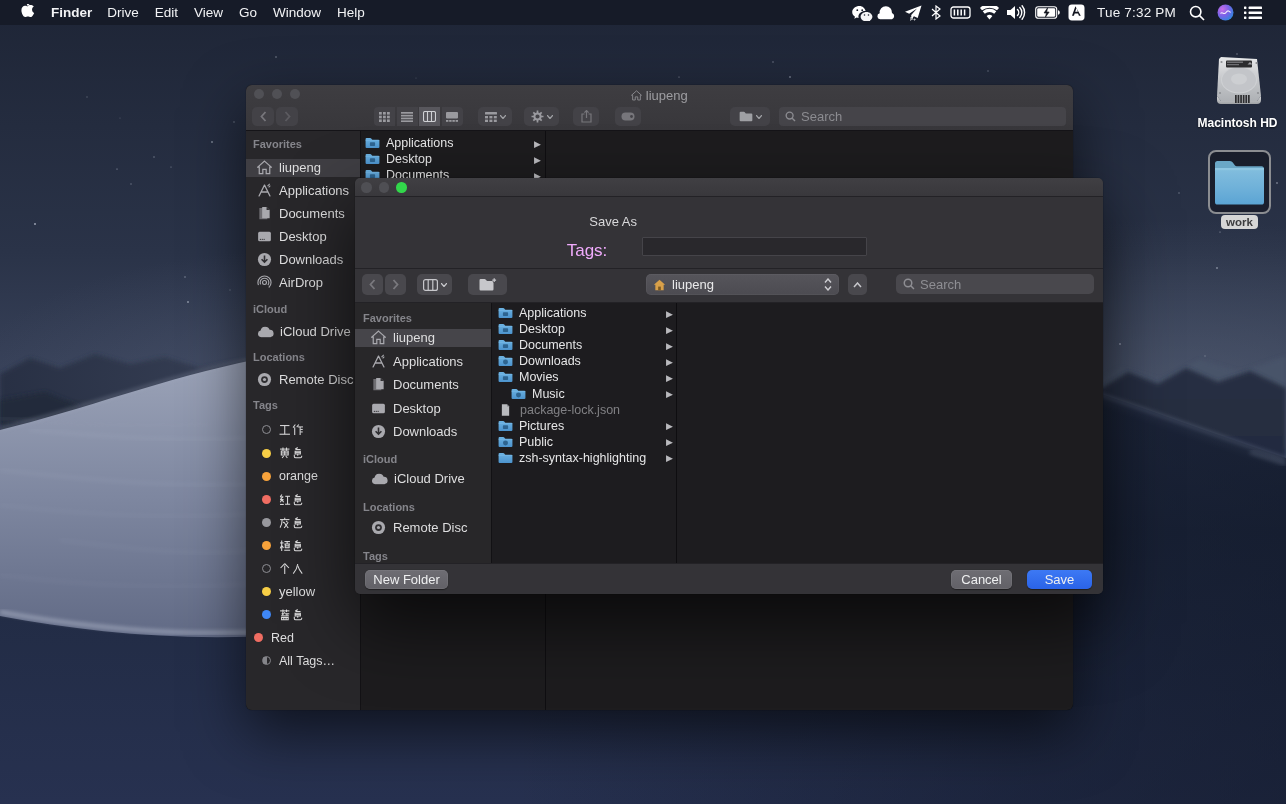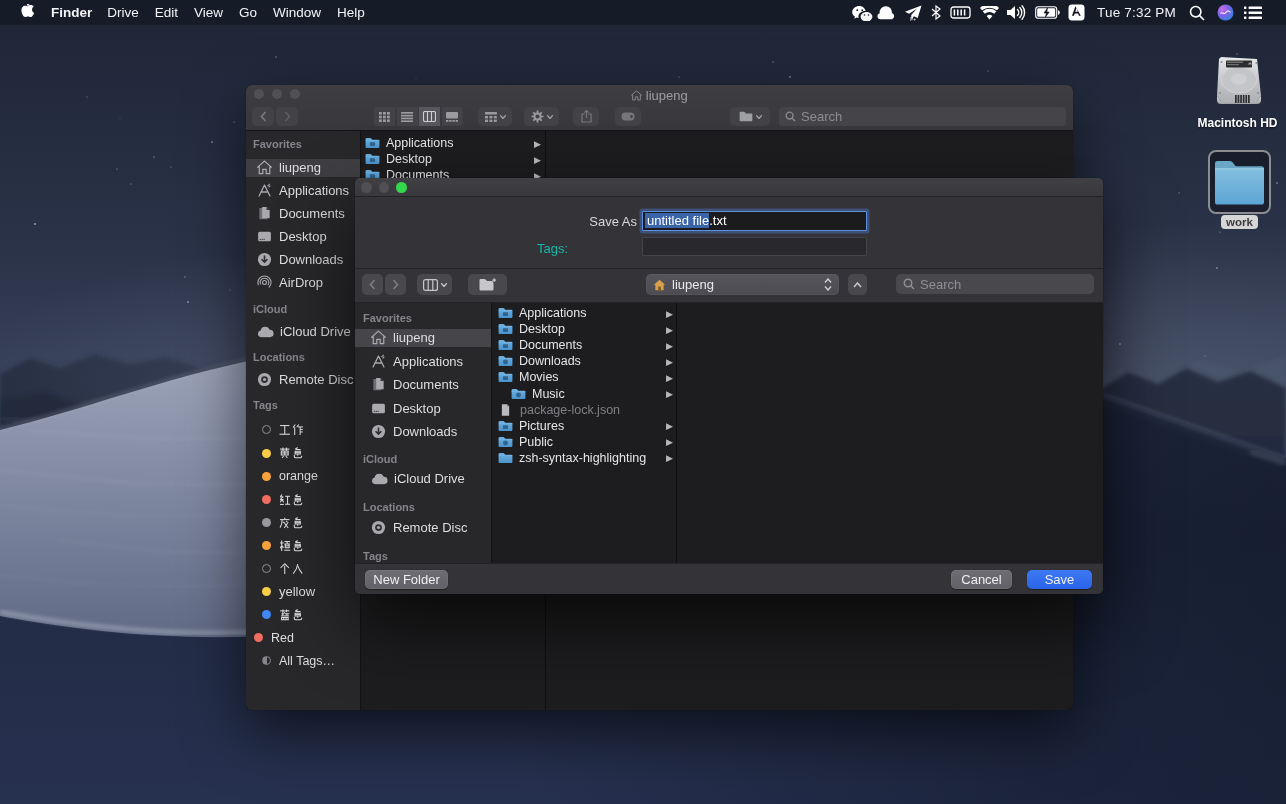--- a/index.html
+++ b/index.html
@@ -683,25 +683,21 @@
  <div class="caret" style="left:288px;top:85.5px">▶</div>
 </div>
 </div>
 
 <div id="dialog" class="win" style="left:355px;top:178px;width:748px;height:416px;background:#343337;box-shadow:0 30px 70px rgba(0,0,0,.65),0 0 1px rgba(0,0,0,.9);">
  <div class="abs" style="left:0;top:0;width:748px;height:19px;background:linear-gradient(#403f43,#39383c);border-radius:5px 5px 0 0;border-bottom:1px solid #232226;box-sizing:border-box"></div>
  <div class="tl" style="left:6px;top:4px;width:10.5px;height:10.5px;background:#4f4f54"></div>
  <div class="tl" style="left:23.5px;top:4px;width:10.5px;height:10.5px;background:#4f4f54"></div>
  <div class="tl" style="left:41px;top:4px;width:10.5px;height:10.5px;background:#32d74b"></div>
  <div class="abs" style="left:182px;top:36px;width:100px;text-align:right;font-size:13px;color:#d8d8da">Save As</div>
- <div class="abs" style="left:287px;top:32.5px;width:225px;height:20.5px;background:#1b1b1d;border:1px solid #5d8fdd;box-shadow:0 0 0 2.5px rgba(77,128,220,.4);box-sizing:border-box;border-radius:1px;display:flex;align-items:center;font-size:13px;color:#fff">
-      <span style="background:#3a64a8;line-height:15px;padding:0 0 0 2px;margin-left:2px">untitled file</span>
-      <span>.txt</span>
-    </div>
- <div class="abs" style="left:182px;top:62.5px;width:100px;text-align:left;font-size:13px;color:#14b8a6">Tags:</div>
+ <div class="abs" style="left:182px;top:62.5px;width:100px;text-align:center;font-size:17px;color:#f0abfc">Tags:</div>
  <div class="abs" style="left:287px;top:59px;width:225px;height:19px;background:#29282c;border:1px solid #454449;box-sizing:border-box;border-radius:1px"></div>
  <div class="abs" style="left:0;top:90px;width:748px;height:1px;background:#232226"></div>
  <div class="tbtn" style="left:7px;top:96px;width:21px;height:21px;background:#49484d">
       <svg width="7" height="11" viewBox="0 0 7 11" fill="none" stroke="#7a797e" stroke-width="1.8">
         <path d="M5.5 1 L1.5 5.5 L5.5 10"></path>
       </svg>
     </div>
  <div class="tbtn" style="left:30px;top:96px;width:21px;height:21px;background:#49484d">
       <svg width="7" height="11" viewBox="0 0 7 11" fill="none" stroke="#7a797e" stroke-width="1.8">
         <path d="M1.5 1 L5.5 5.5 L1.5 10"></path>

